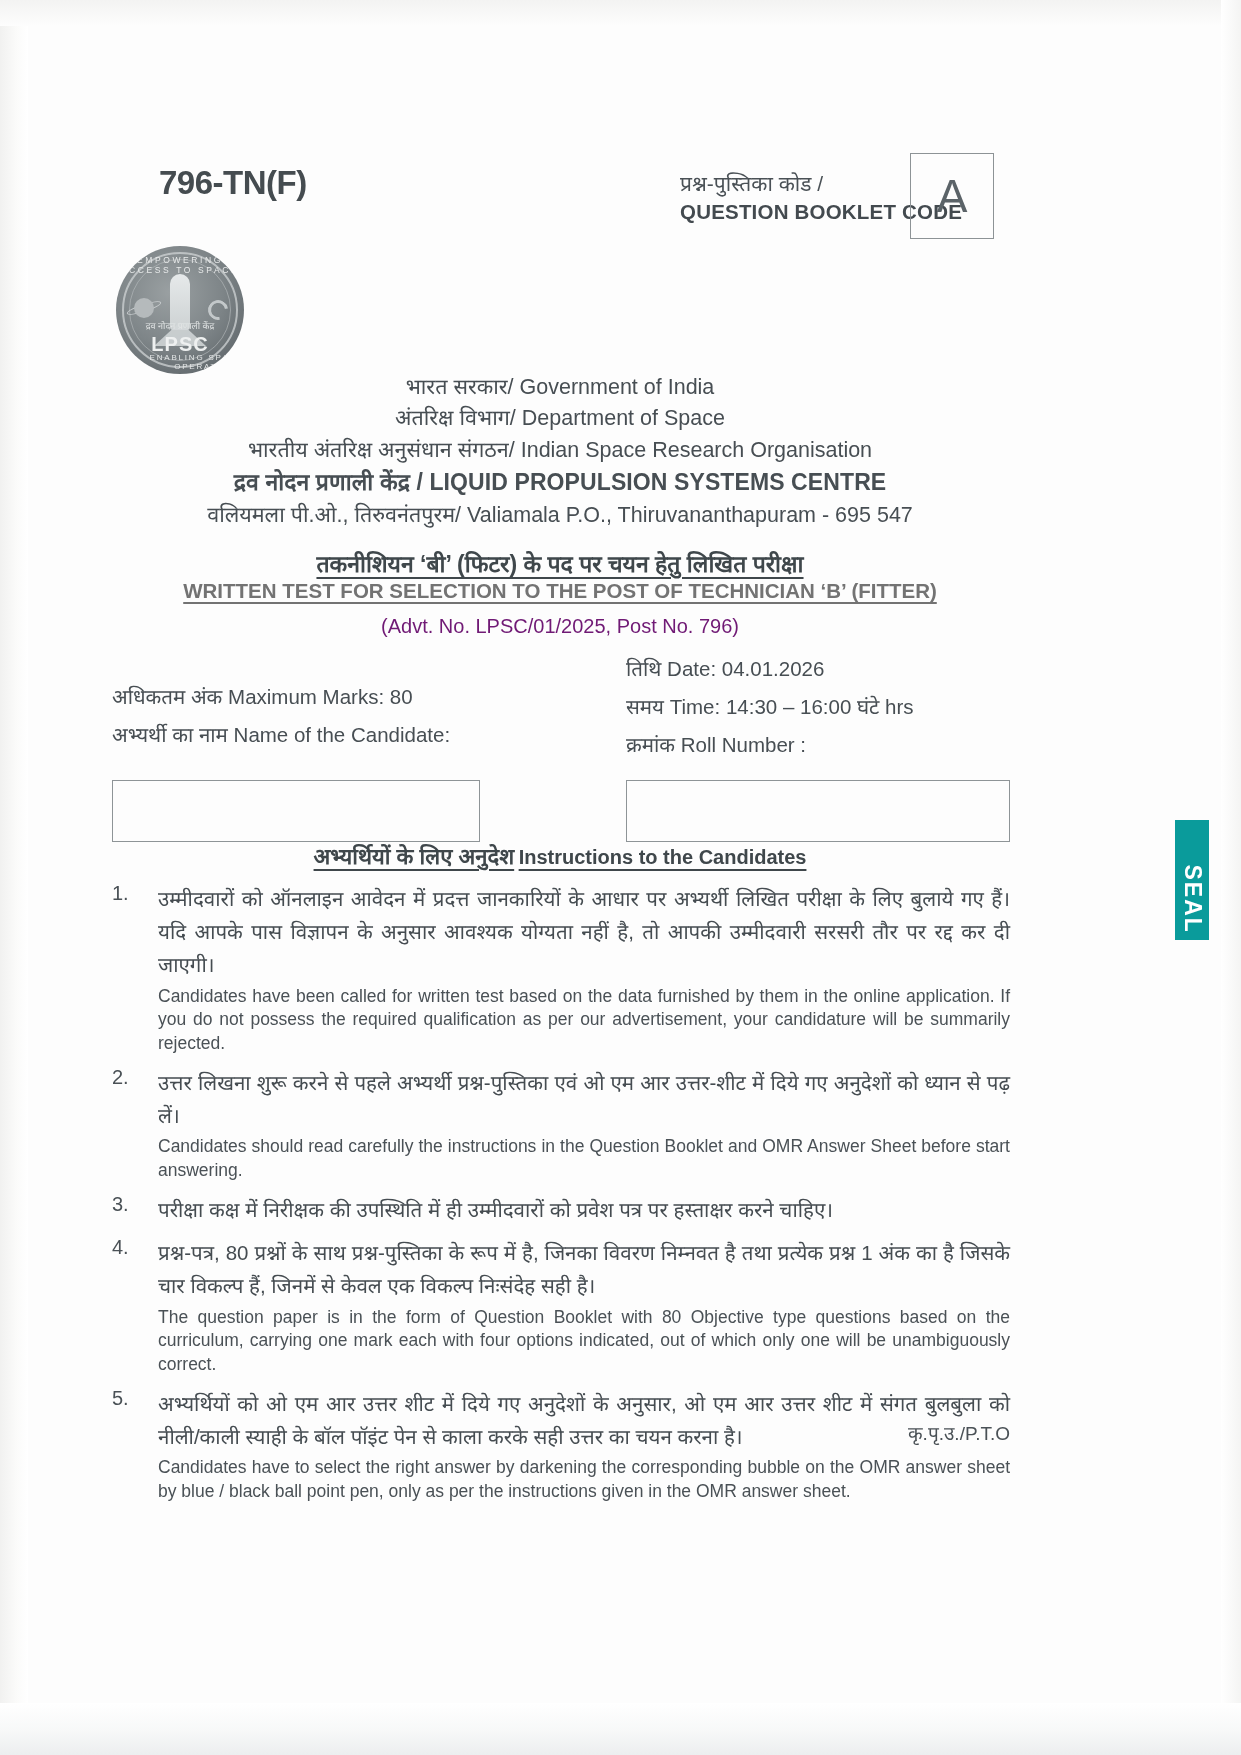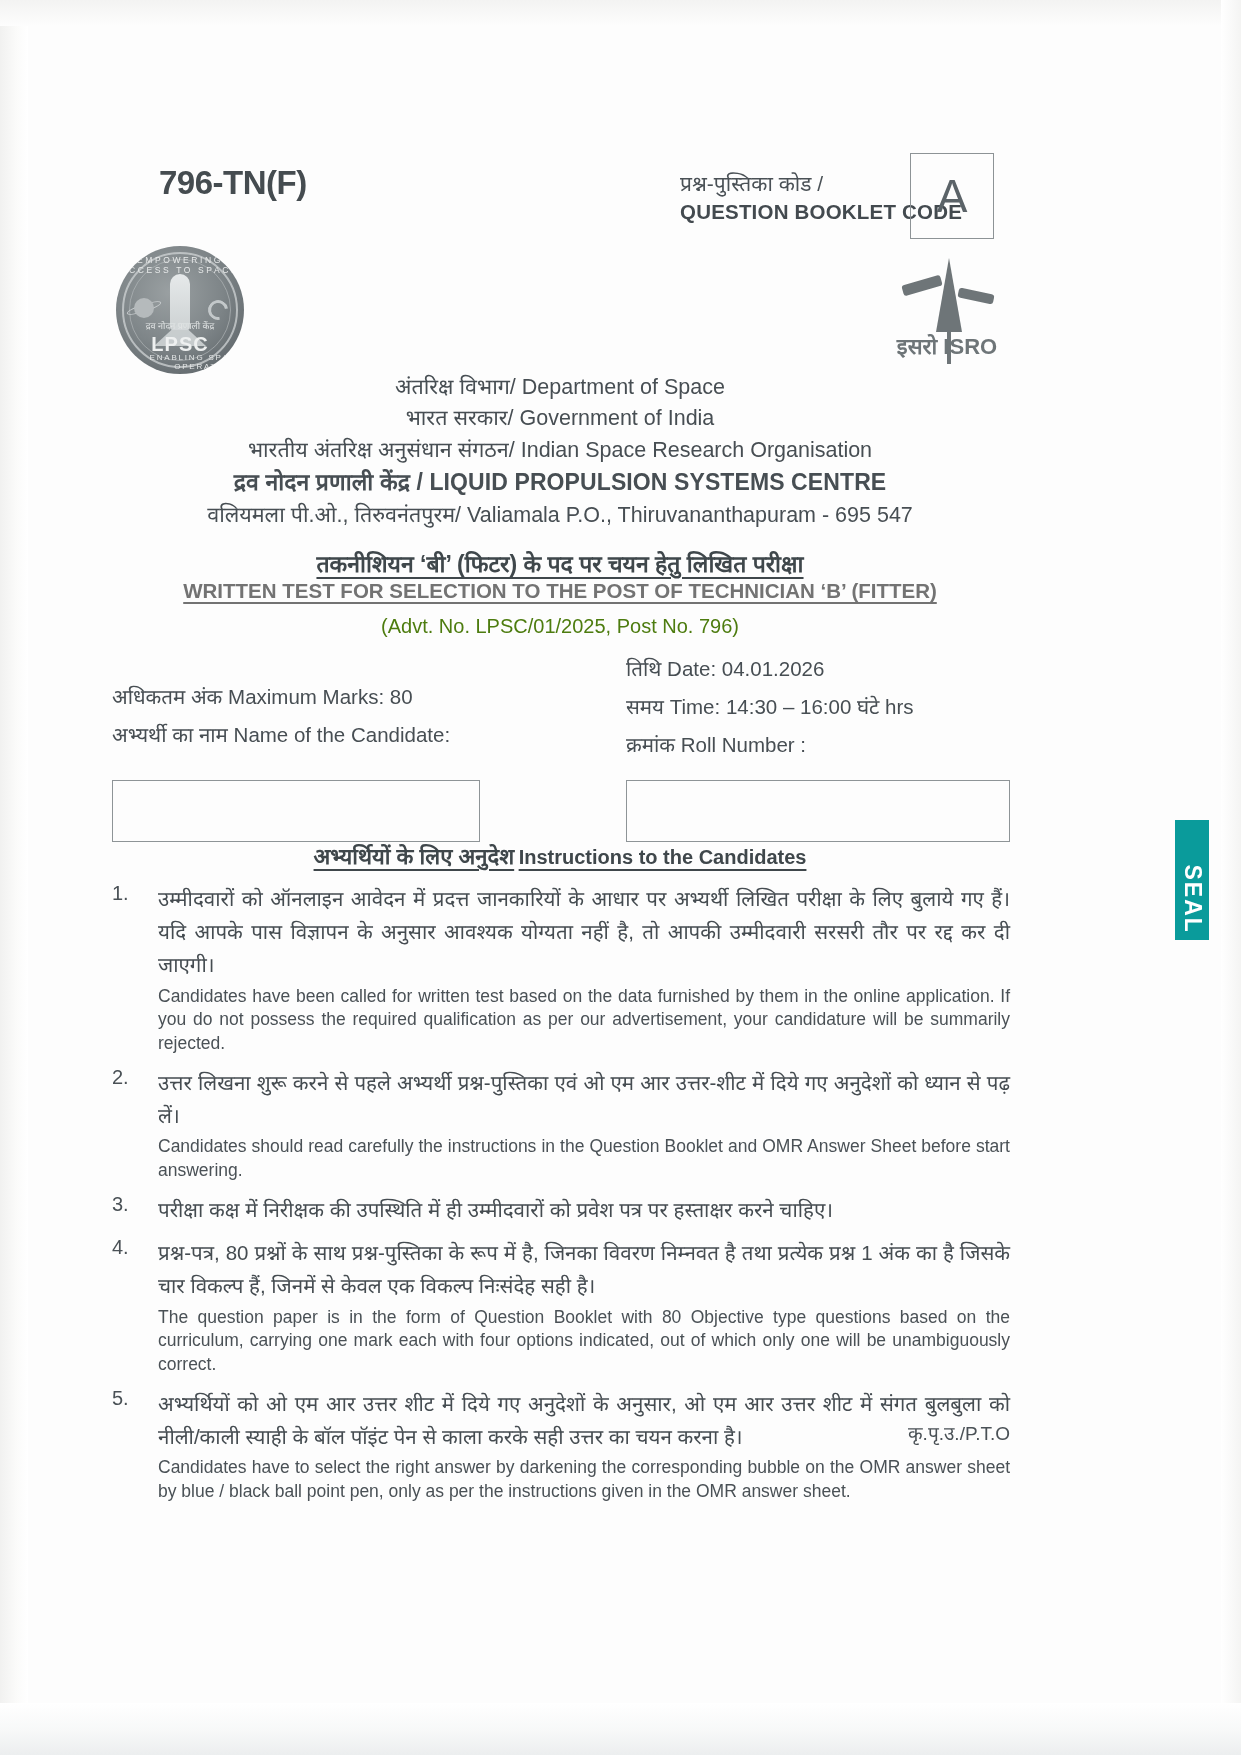--- a/index.html
+++ b/index.html
@@ -185,21 +185,21 @@
   .exam-title-hi {
     margin-top: 16px;
     font-size: 23px; font-weight: bold; color: #3f474b;
     text-decoration: underline; text-underline-offset: 5px;
   }
   .exam-title-en {
     font-size: 20.5px; font-weight: bold; color: #737373;
     text-decoration: underline; text-underline-offset: 4px;
   }
   .advt {
-    margin-top: 12px; font-size: 20px; color: #4d7c0f;
+    margin-top: 12px; font-size: 20px; color: #701a75;
   }
 
   
   .particulars {
     position: absolute; left: 0; top: 500px; width: 900px;
     height: 175px;
   }
   .left-col { position: absolute; left: 2px; top: 28px; width: 470px; }
   .right-col { position: absolute; left: 516px; top: 0; width: 384px; }
   .pline { font-size: 20.5px; line-height: 1.85; color: #474e53; white-space: nowrap; }
@@ -313,31 +313,24 @@
     <div class="planet-ring"></div>
     <div class="planet"></div>
     <div class="galaxy"></div>
     <div class="rocket"></div>
     <div class="flame"></div>
     <div class="lpsc-hindi">द्रव नोदन प्रणाली केंद्र</div>
     <div class="lpsc-text">LPSC</div>
     <div class="arc-bottom">ENABLING SPACE OPERATIONS</div>
   </div>
 
-  <div class="isro-logo">
-    <div class="wing-l"></div>
-    <div class="wing-r"></div>
-    <div class="arrow"></div>
-    <div class="stem"></div>
-    <div class="isro-text">इसरो ISRO</div>
-  </div>
 
   <div class="org-block">
+    <div class="org-line">भारत सरकार/ Government of India</div>
     <div class="org-line">अंतरिक्ष विभाग/ Department of Space</div>
-    <div class="org-line">भारत सरकार/ Government of India</div>
     <div class="org-line">भारतीय अंतरिक्ष अनुसंधान संगठन/ Indian Space Research Organisation</div>
     <div class="org-line bold">द्रव नोदन प्रणाली केंद्र / LIQUID PROPULSION SYSTEMS CENTRE</div>
     <div class="org-line">वलियमला पी.ओ., तिरुवनंतपुरम/ Valiamala P.O., Thiruvananthapuram - 695 547</div>
 
     <div class="exam-title-hi">तकनीशियन ‘बी’ (फिटर) के पद पर चयन हेतु लिखित परीक्षा</div>
     <div class="exam-title-en">WRITTEN TEST FOR SELECTION TO THE POST OF TECHNICIAN ‘B’ (FITTER)</div>
     <div class="advt">(Advt. No. LPSC/01/2025, Post No. 796)</div>
   </div>
 
   <div class="particulars">

